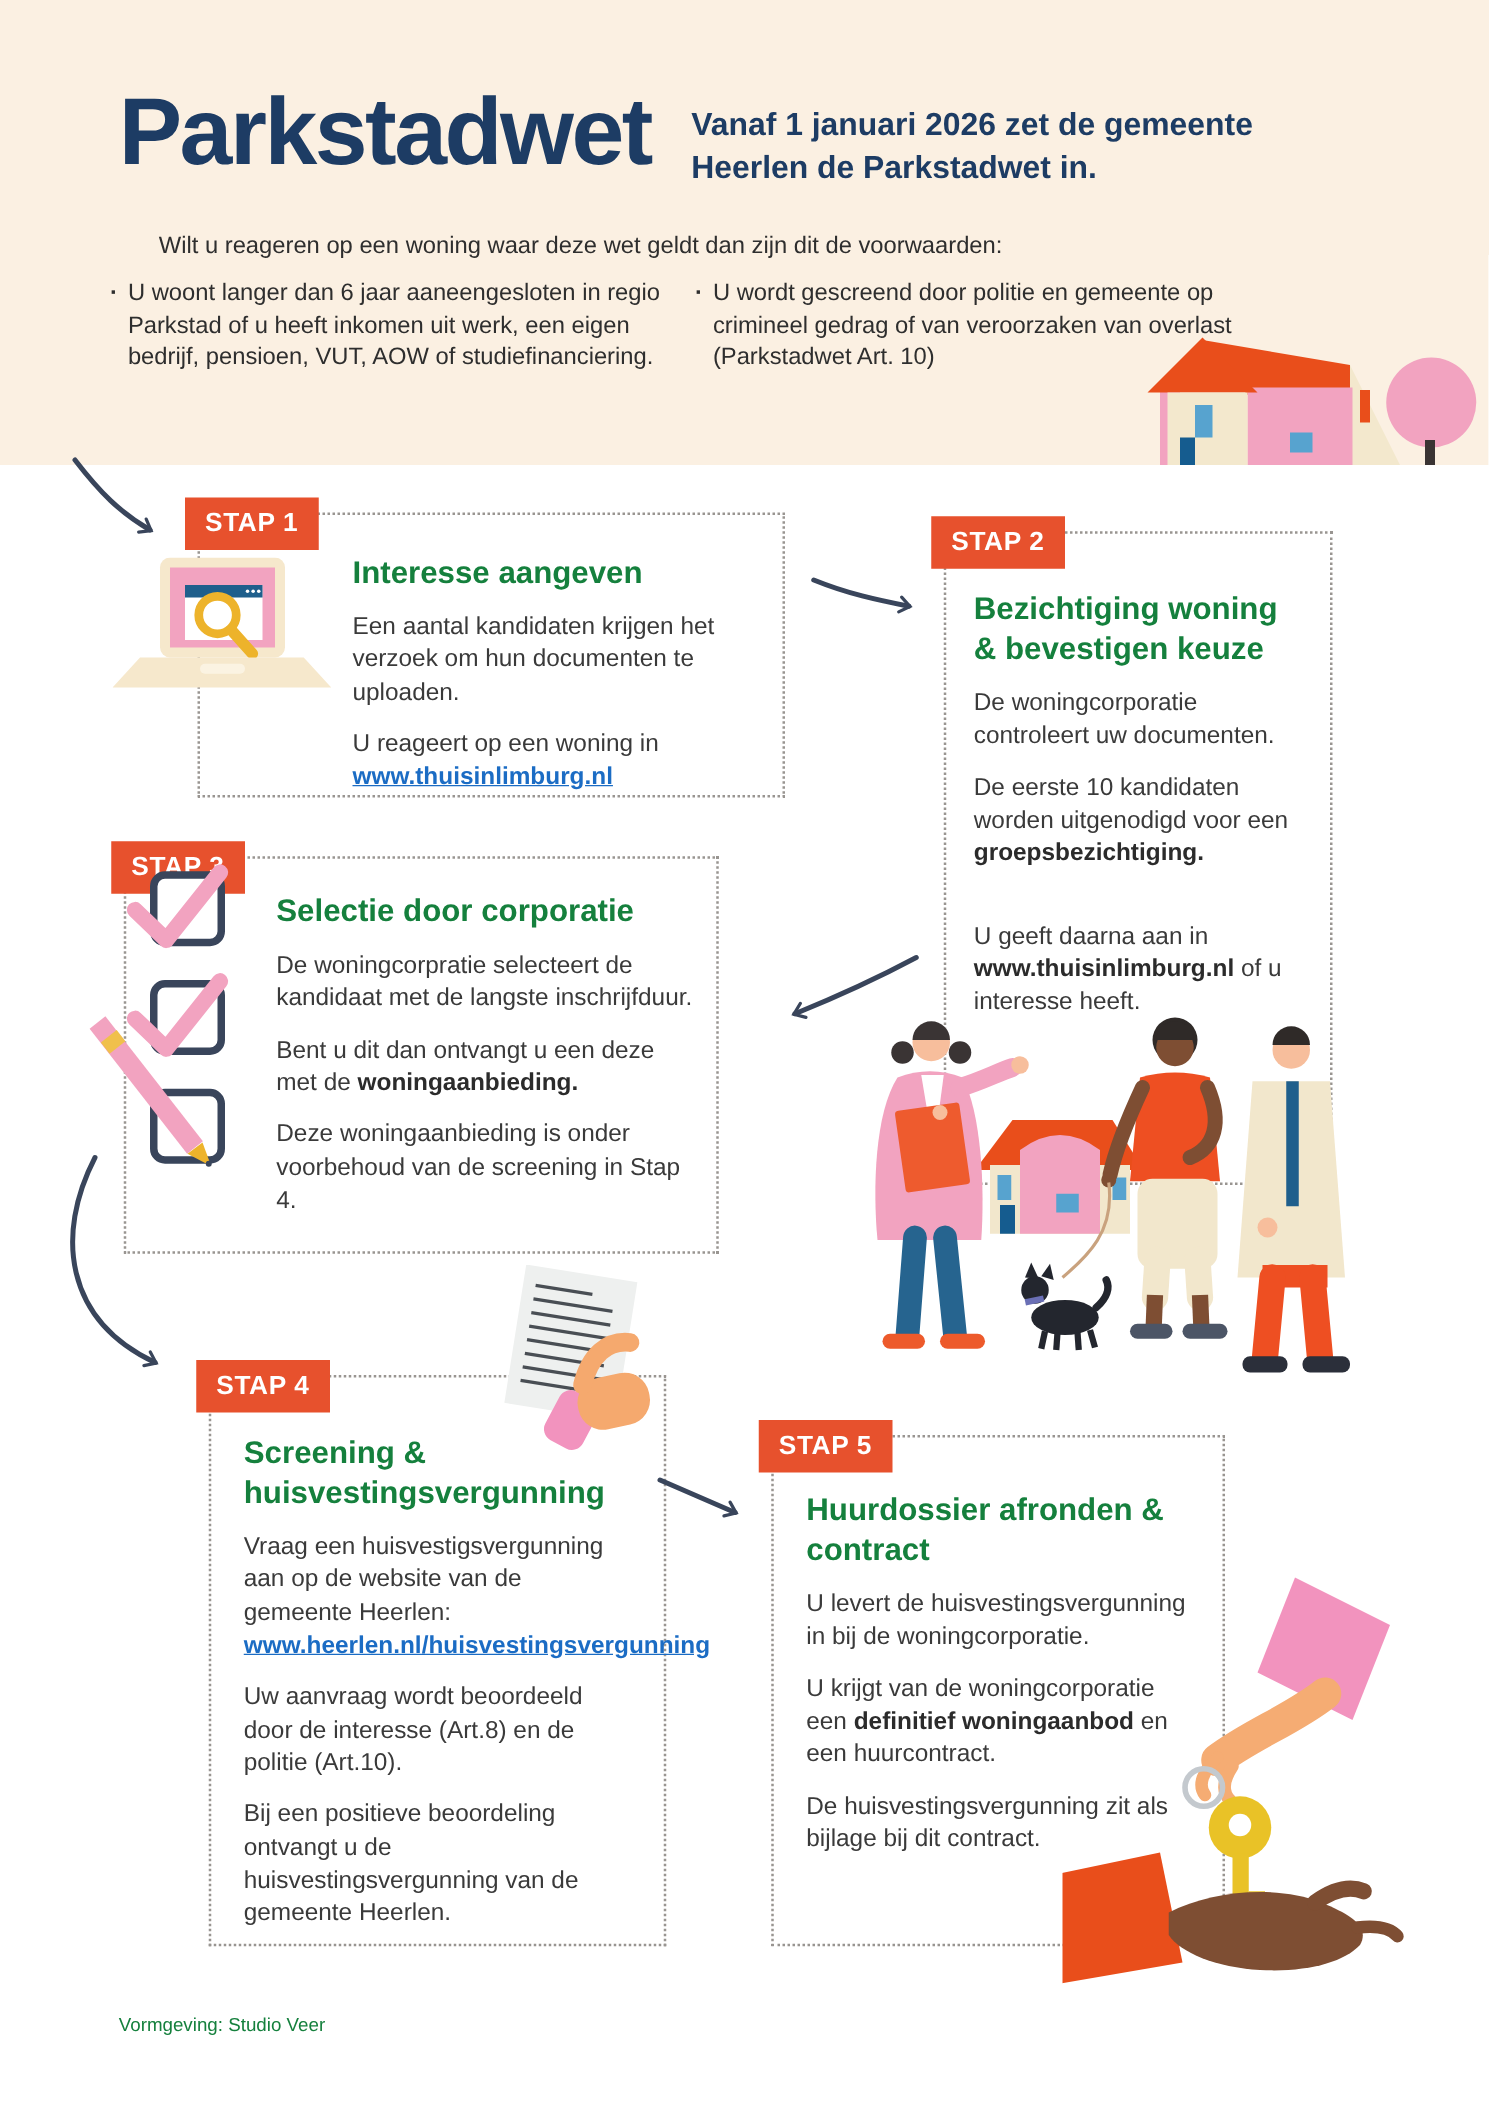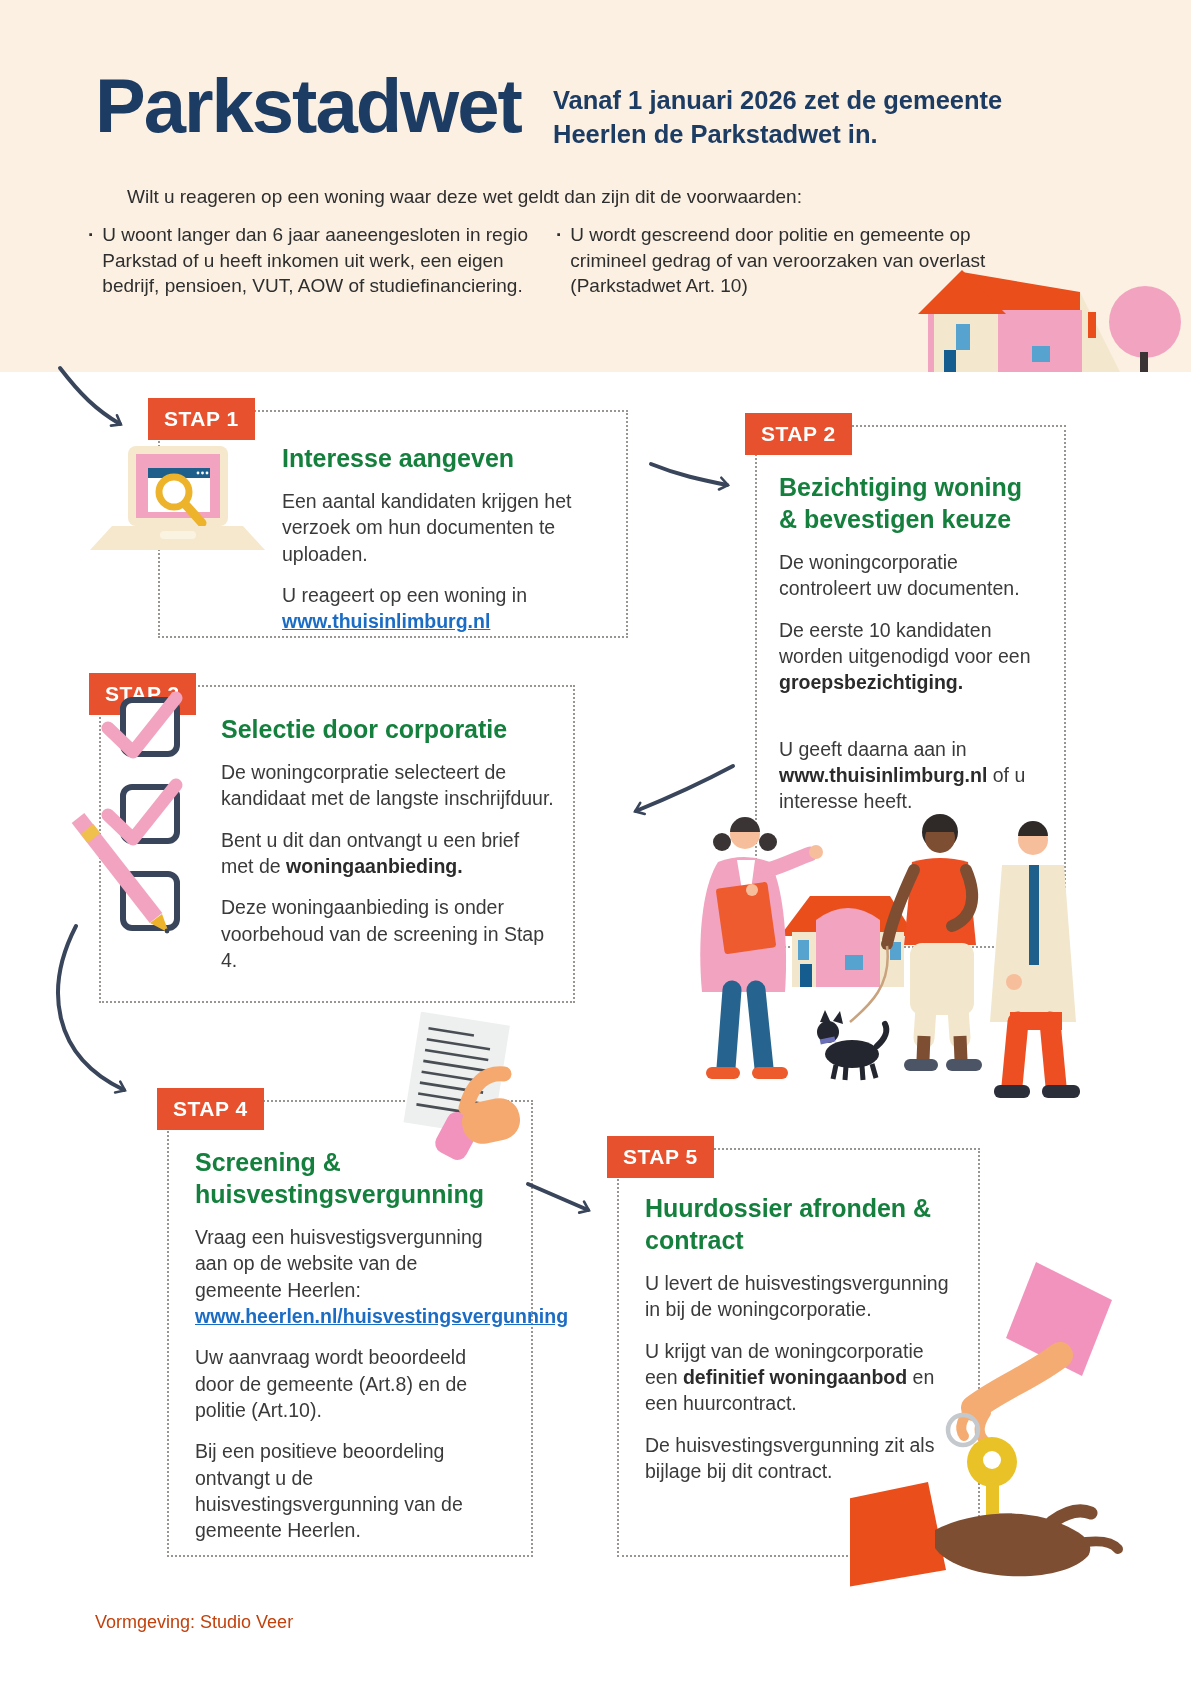--- a/index.html
+++ b/index.html
@@ -38,21 +38,21 @@
   #illu-house{left:900px;top:250px;z-index:0;}
   #illu-laptop{left:90px;top:446px;}
   #illu-checklist{left:48px;top:690px;}
   #illu-people{left:640px;top:770px;}
   #illu-doc{left:362px;top:1012px;}
   #illu-keys{left:850px;top:1170px;}
 
   
   #arrows{position:absolute;left:0;top:0;z-index:5;pointer-events:none;}
 
-  .footer-credit{position:absolute;left:95px;top:1612px;font-size:18px;color:#c2410c;z-index:2;}
+  .footer-credit{position:absolute;left:95px;top:1612px;font-size:15px;color:#15803d;z-index:2;}
 </style>
 </head>
 <body>
 
 <div class="page">
 
   <header class="hero">
     <h1 class="hero-title">Parkstadwet</h1>
     <div class="hero-headline">Vanaf 1 januari 2026 zet de gemeente Heerlen de Parkstadwet in.</div>
     <div class="hero-intro">Wilt u reageren op een woning waar deze wet geldt dan zijn dit de voorwaarden:</div>
@@ -109,21 +109,21 @@
     <h2 class="step-title">Bezichtiging woning &amp; bevestigen keuze</h2>
     <p class="body">De woningcorporatie controleert uw documenten.</p>
     <p class="body"><span>De eerste 10 kandidaten worden uitgenodigd voor een </span><b>groepsbezichtiging.</b></p>
     <p class="body gap"><span>U geeft daarna aan in </span><b>www.thuisinlimburg.nl</b><span> of u interesse heeft.</span></p>
   </section>
 
   <section class="stepbox" id="box3">
     <div class="step-label">STAP 3</div>
     <h2 class="step-title">Selectie door corporatie</h2>
     <p class="body">De woningcorpratie selecteert de kandidaat met de langste inschrijfduur.</p>
-    <p class="body"><span>Bent u dit dan ontvangt u een brief met de </span><b>woningaanbieding.</b></p>
+    <p class="body"><span>Bent u dit dan ontvangt u een deze met de </span><b>woningaanbieding.</b></p>
     <p class="body">Deze woningaanbieding is onder voorbehoud van de screening in Stap 4.</p>
   </section>
 
   <svg id="illu-checklist" class="illu" width="165" height="265" viewBox="0 0 165 265">
     <g>
       <rect x="75" y="10" width="54" height="54" rx="9" fill="#FFFFFF" stroke="#39455B" stroke-width="6"></rect>
       <rect x="75" y="97" width="54" height="54" rx="9" fill="#FFFFFF" stroke="#39455B" stroke-width="6"></rect>
       <rect x="75" y="184" width="54" height="54" rx="9" fill="#FFFFFF" stroke="#39455B" stroke-width="6"></rect>
     </g>
     <g>
@@ -135,21 +135,21 @@
       <line x1="39" y1="139" x2="46" y2="148" stroke="#F0C04C" stroke-width="16"></line>
       <polygon points="102,233 114,224 121,243" fill="#EDB32B"></polygon>
       <circle cx="119" cy="241" r="2.4" fill="#39455B"></circle>
     </g>
   </svg>
 
   <section class="stepbox" id="box4">
     <div class="step-label">STAP 4</div>
     <h2 class="step-title">Screening &amp; huisvestingsvergunning</h2>
     <p class="body"><span>Vraag een huisvestigsvergunning aan op de website van de gemeente Heerlen: </span><a class="link">www.heerlen.nl/huisvestingsvergunning</a></p>
-    <p class="body">Uw aanvraag wordt beoordeeld door de gemeente (Art.8) en de politie (Art.10).</p>
+    <p class="body">Uw aanvraag wordt beoordeeld door de interesse (Art.8) en de politie (Art.10).</p>
     <p class="body">Bij een positieve beoordeling ontvangt u de huisvestingsvergunning van de gemeente Heerlen.</p>
   </section>
 
   <svg id="illu-doc" class="illu" width="190" height="155" viewBox="0 0 190 155">
     <g transform="rotate(9 95 60)">
       <rect x="50" y="6" width="90" height="112" fill="#EEF0EF"></rect>
       <rect x="60" y="20" width="46" height="2.6" fill="#494E54"></rect>
       <rect x="60" y="31" width="64" height="2.6" fill="#494E54"></rect>
       <rect x="60" y="42" width="64" height="2.6" fill="#494E54"></rect>
       <rect x="60" y="53" width="64" height="2.6" fill="#494E54"></rect>

